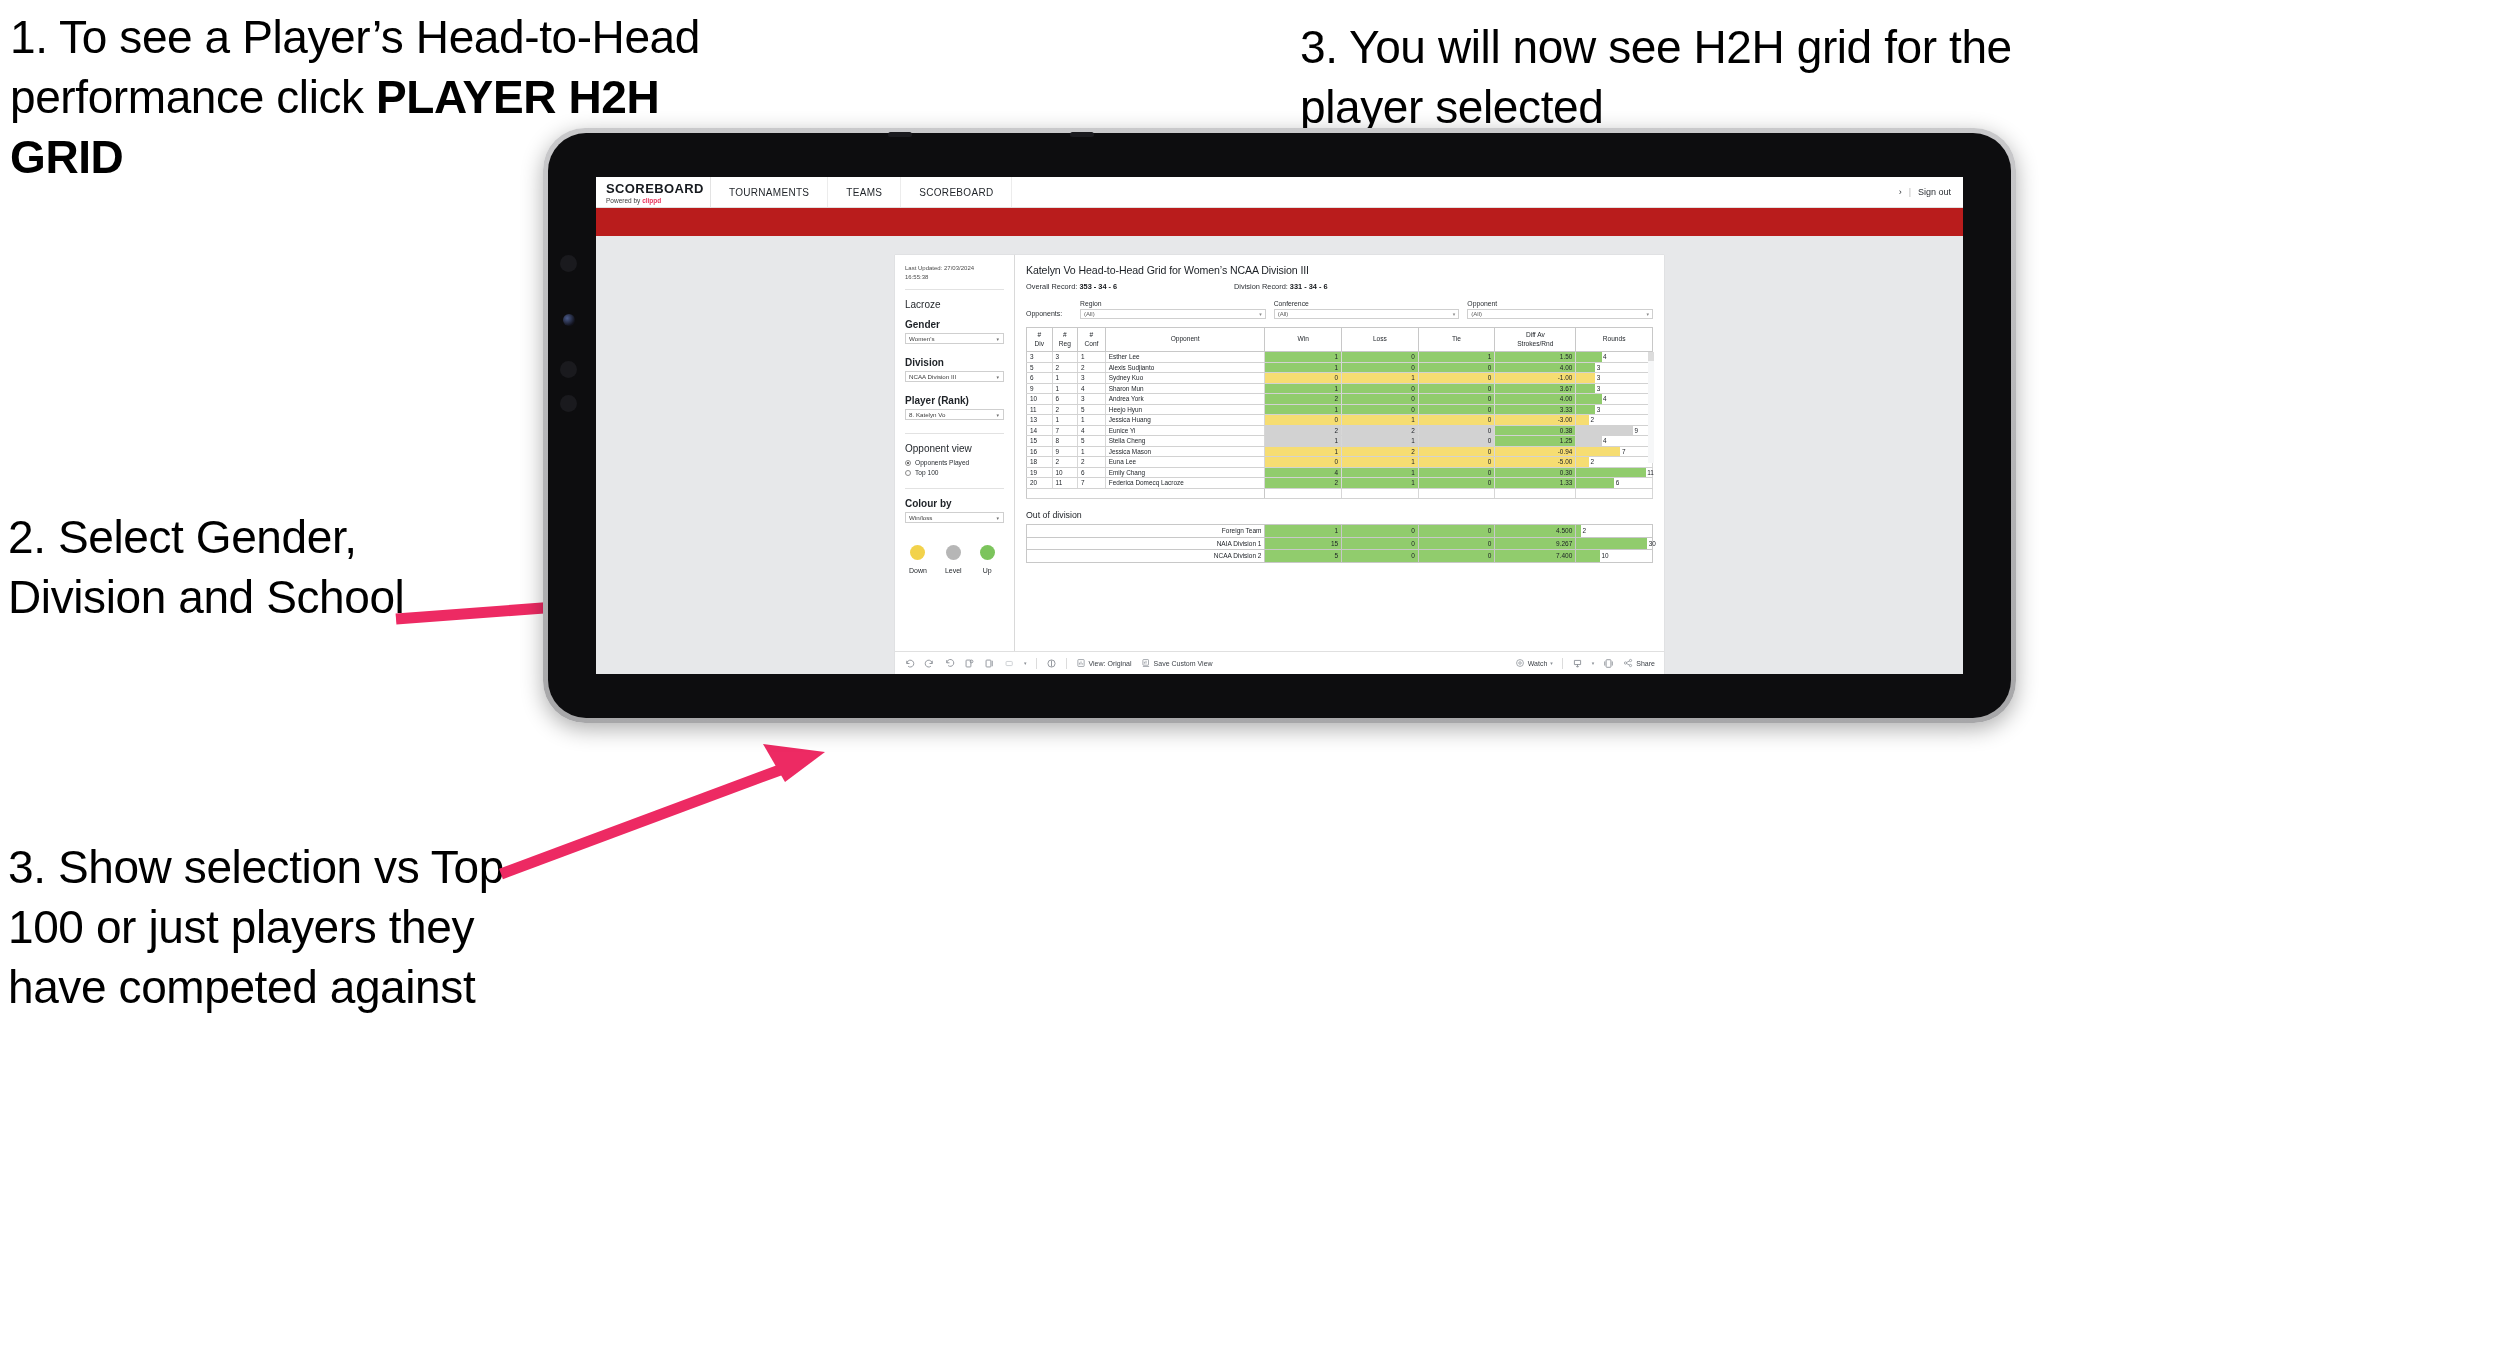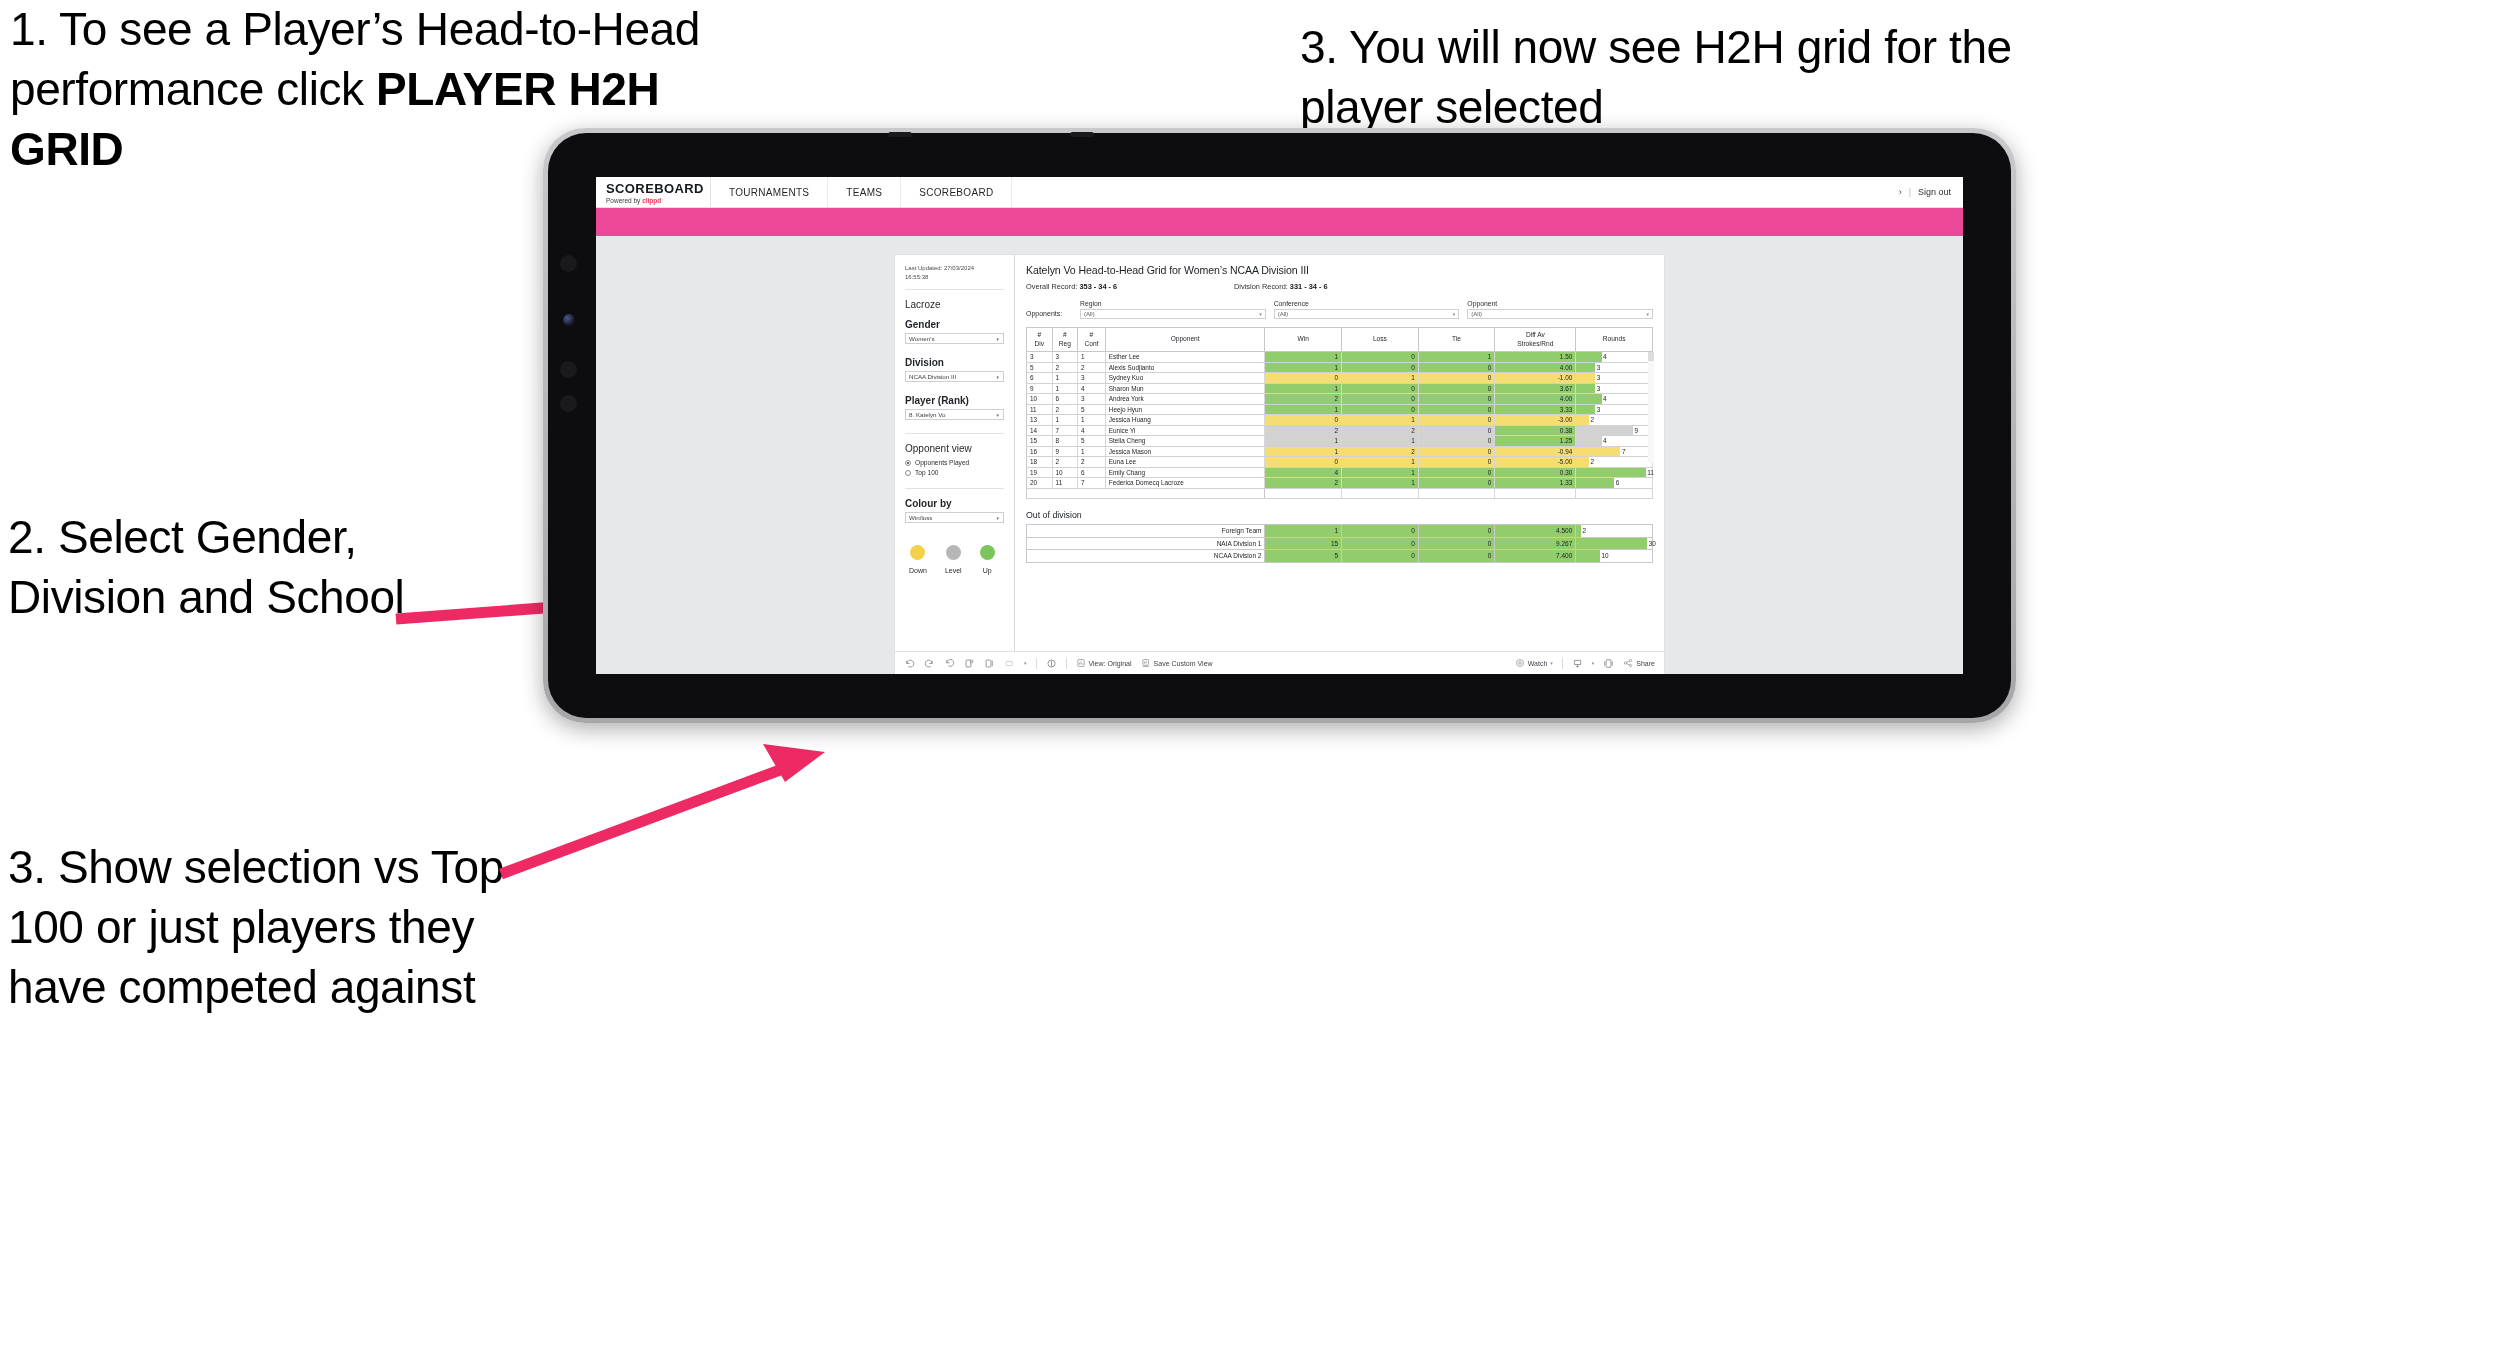--- a/index.html
+++ b/index.html
@@ -3,39 +3,39 @@
 <meta charset="utf-8">
 <style>
   * { box-sizing: border-box; margin:0; padding:0; }
   html,body{ width:2512px; height:1352px; background:#ffffff; overflow:hidden; }
   body{ font-family:"Liberation Sans", sans-serif; position:relative; }
 
   
   .anno{ position:absolute; color:#000; font-family:"Liberation Sans", sans-serif;
          font-size:46px; line-height:1.30; letter-spacing:-0.4px; }
   .anno b{ font-weight:700; }
-  #anno-1{ left:10px;  top:0;   width:730px; }
+  #anno-1{ left:10px;  top:8px;   width:730px; }
   #anno-2{ left:8px;   top:508px; width:470px; }
   #anno-3{ left:8px;   top:838px; width:520px; }
   #anno-4{ left:1300px;top:18px;  width:800px; }
 
   .arrow{ position:absolute; pointer-events:none; }
 
   
   #tablet{ position:absolute; left:543px; top:128px; width:1473px; height:595px;
            background:linear-gradient(180deg,#c9c9cb 0%,#b6b6b8 50%,#a7a7a9 100%);
            border-radius:42px; padding:5px;
            box-shadow:0 6px 22px rgba(0,0,0,.32); }
   #tablet-inner{ width:100%; height:100%; background:#0d0d0f; border-radius:38px;
                  padding:44px 48px; position:relative; }
   .bezel-dot{ position:absolute; background:#1a1a1e; border-radius:50%; }
   .cam-lens{ position:absolute; width:12px; height:12px; border-radius:50%;
              background:radial-gradient(circle at 35% 35%, #4a5a8a, #11121c 70%); }
 
-  #screen{ width:100%; height:100%; background:#ec4899; overflow:hidden; position:relative; }
+  #screen{ width:100%; height:100%; background:#b91c1c; overflow:hidden; position:relative; }
 
   
   #topbar{ height:31px; background:#fff; display:flex; align-items:center;
            border-bottom:1px solid #e0e0e0; }
   .logo-wrap{ width:115px; padding-left:10px; border-right:1px solid #e3e3e3; height:100%;
               display:flex; flex-direction:column; justify-content:center; }
   .logo-main{ font-size:13px; font-weight:700; letter-spacing:0.4px; color:#161a1f;
               font-family:"Liberation Sans", sans-serif; transform:scaleX(1.0); }
   .logo-sub{ font-size:6.5px; color:#3b3b3b; margin-top:1px; }
   .logo-sub .brand{ color:#e8365d; font-weight:700; }

